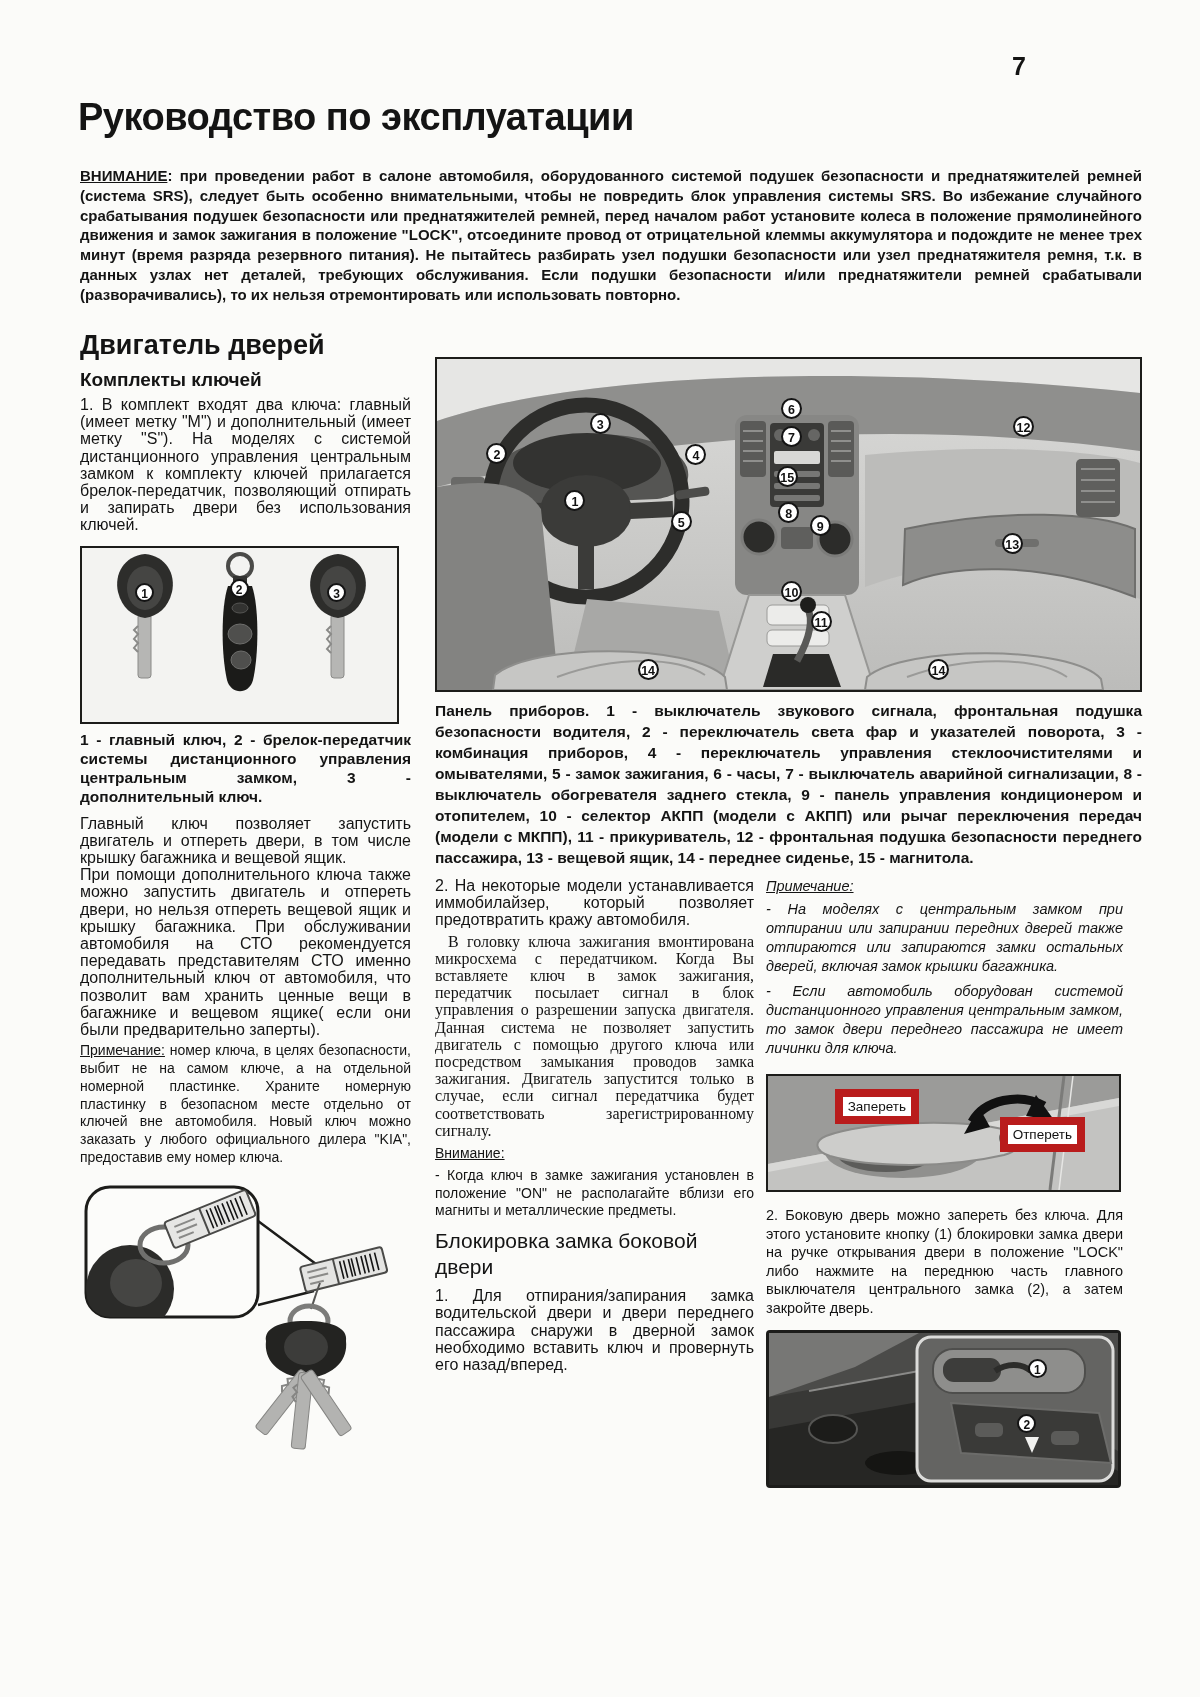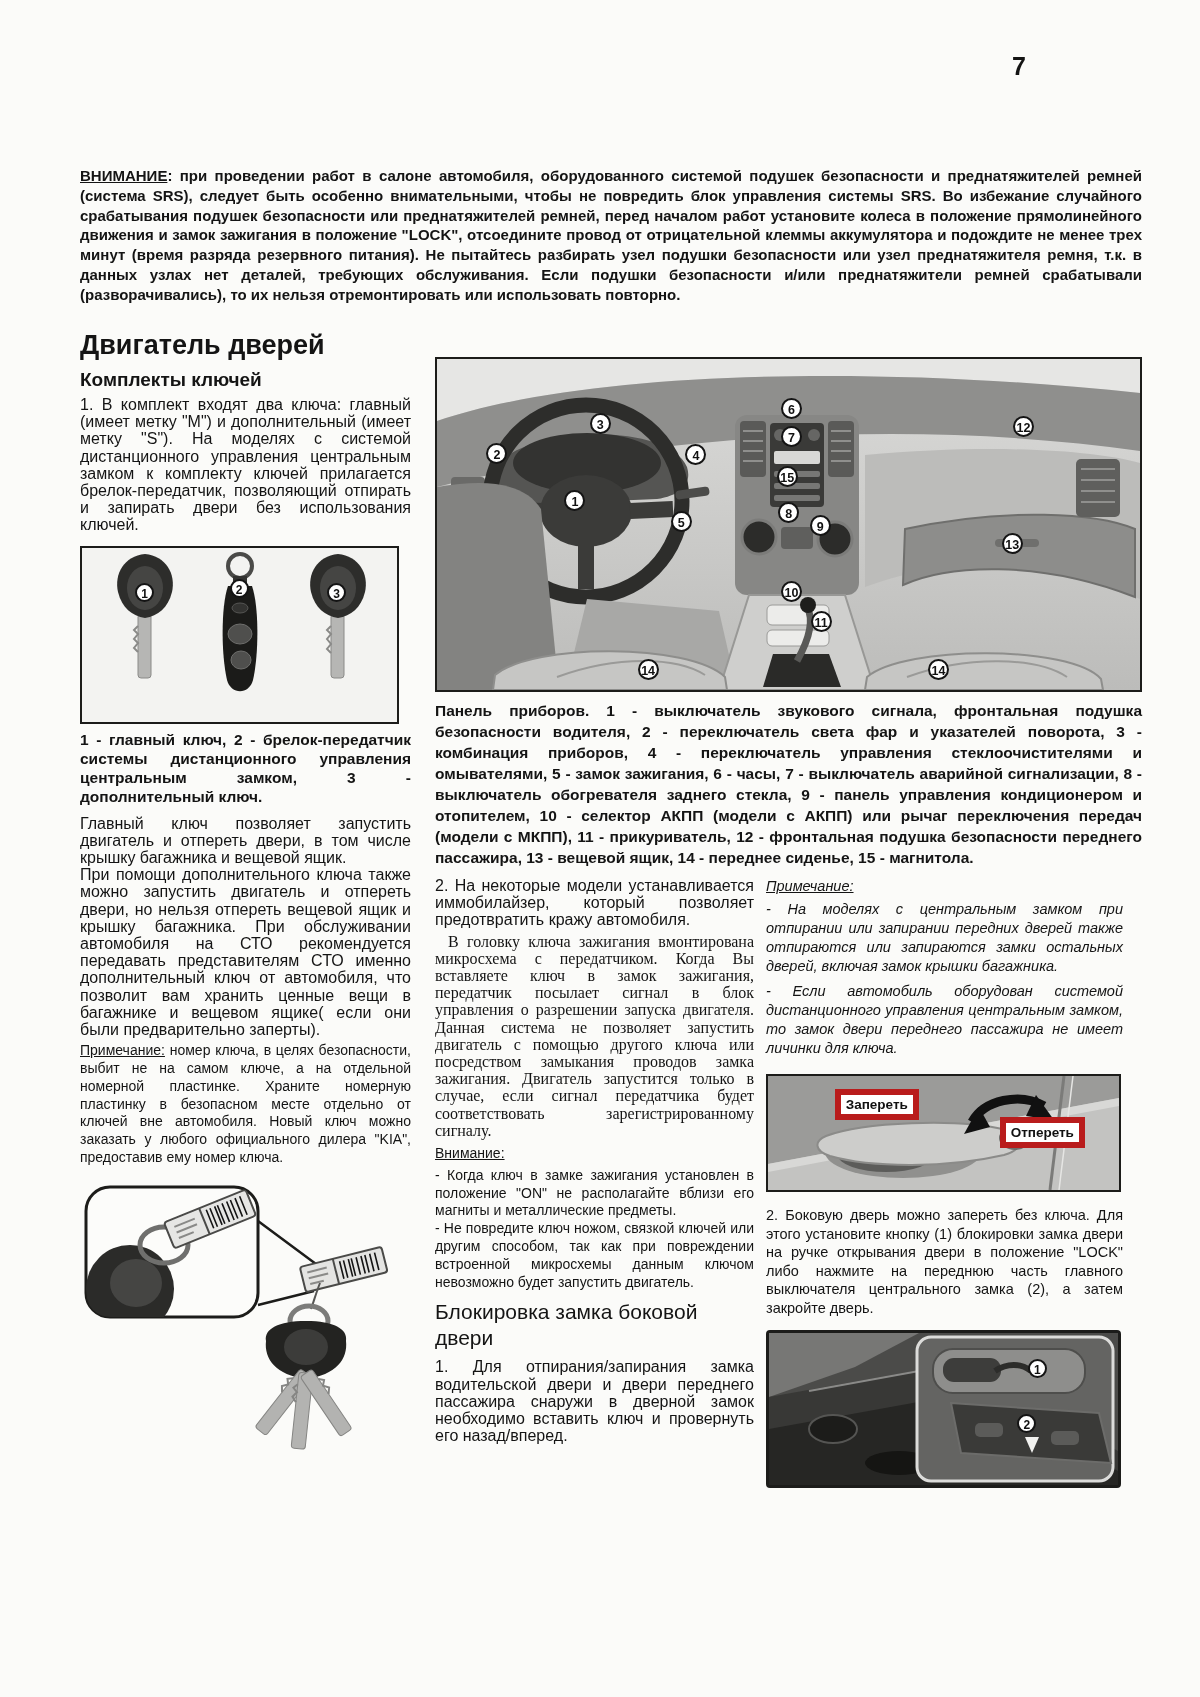--- a/index.html
+++ b/index.html
@@ -34,32 +34,33 @@
   
   .co{
     position:absolute;width:21px;height:21px;margin:-11px 0 0 -11px;
     background:#fff;border:2px solid #141414;border-radius:50%;
     font-size:12.5px;font-weight:bold;line-height:21px;text-align:center;
     box-sizing:border-box;color:#111;
   }
   .co-s{width:19px;height:19px;margin:-10px 0 0 -10px;font-size:12px;line-height:19px;}
   
   .fig-label{
-    position:absolute;background:#fff;border:6px solid #b91c1c;
-    font-size:13.5px;font-weight:bold;line-height:17px;padding:1px 5px;
+    position:absolute;background:#fff;border:8px solid #b91c1c;
+    font-size:13.5px;font-weight:normal;line-height:17px;padding:1px 5px;
     white-space:nowrap;color:#111;
   }
 </style>
 </head>
 <body>
 
 <div class="page">
 
   <div class="abs pgnum" style="left:1012px;top:52px;">7</div>
 
+  <div class="abs title" style="left:78px;top:96px;">Руководство по эксплуатации</div>
 
   <div class="abs warn" style="left:80px;top:166px;">
     <span class="u">ВНИМАНИЕ</span><span>: при проведении работ в салоне автомобиля, оборудованного системой подушек безопасности и преднатяжителей ремней (система SRS), следует быть особенно внимательными, чтобы не повредить блок управления системы SRS. Во избежание случайного срабатывания подушек безопасности или преднатяжителей ремней, перед началом работ установите колеса в положение прямолинейного движения и замок зажигания в положение "LOCK", отсоедините провод от отрицательной клеммы аккумулятора и подождите не менее трех минут (время разряда резервного питания). Не пытайтесь разбирать узел подушки безопасности или узел преднатяжителя ремня, т.к. в данных узлах нет деталей, требующих обслуживания. Если подушки безопасности и/или преднатяжители ремней срабатывали (разворачивались), то их нельзя отремонтировать или использовать повторно.</span>
   </div>
 
   <div class="col" style="left:80px;top:330px;width:331px;">
     <h1 class="h-big">Двигатель дверей</h1>
     <h2 class="h-sub">Комплекты ключей</h2>
     <p class="body-txt">1. В комплект входят два ключа: главный (имеет метку "M") и дополнительный (имеет метку "S"). На моделях с системой дистанционного управления центральным замком к комплекту ключей прилагается брелок-передатчик, позволяющий отпирать и запирать двери без использования ключей.</p>
 
@@ -227,21 +228,20 @@
 
   <div class="abs dashcap" style="left:435px;top:700px;">Панель приборов. 1 - выключатель звукового сигнала, фронтальная подушка безопасности водителя, 2 - переключатель света фар и указателей поворота, 3 - комбинация приборов, 4 - переключатель управления стеклоочистителями и омывателями, 5 - замок зажигания, 6 - часы, 7 - выключатель аварийной сигнализации, 8 - выключатель обогревателя заднего стекла, 9 - панель управления кондиционером и отопителем, 10 - селектор АКПП (модели с АКПП) или рычаг переключения передач (модели с МКПП), 11 - прикуриватель, 12 - фронтальная подушка безопасности переднего пассажира, 13 - вещевой ящик, 14 - переднее  сиденье, 15 - магнитола.</div>
 
   <div class="col" style="left:435px;top:877px;width:319px;">
     <p class="body-txt">2. На некоторые модели устанавливается иммобилайзер, который позволяет предотвратить кражу автомобиля.</p>
     <p class="body-txt indent mt4">В головку ключа зажигания вмонтирована микросхема с передатчиком. Когда Вы вставляете ключ в замок зажигания, передатчик посылает сигнал в блок управления о разрешении запуска двигателя. Данная система не позволяет запустить двигатель с помощью другого ключа или посредством замыкания проводов замка зажигания. Двигатель запустится только в случае, если сигнал передатчика будет соответствовать зарегистрированному сигналу.</p>
     <p class="note mt6">
       <span class="lead-u">Внимание:</span>
     </p>
     <p class="note mt4">- Когда ключ в замке зажигания установлен в положение "ON" не располагайте вблизи его магниты и металлические предметы.</p>
-    <p class="note">- Не повредите ключ ножом, связкой ключей или другим способом, так как при повреждении встроенной микросхемы данным ключом невозможно будет запустить двигатель.</p>
     <h3 class="h-mid">Блокировка замка боковой двери</h3>
     <p class="body-txt">1. Для отпирания/запирания замка водительской двери и двери переднего пассажира снаружи в дверной замок необходимо вставить ключ и провернуть его назад/вперед.</p>
   </div>
 
   <div class="col" style="left:766px;top:877px;width:357px;">
     <p class="note2">
       <span class="lead-u">Примечание:</span>
     </p>
     <p class="note2 mt4">- На моделях с центральным замком при отпирании или запирании передних дверей также отпираются или запираются замки остальных дверей, включая замок крышки багажника.</p>
     <p class="note2 mt6">- Если автомобиль оборудован системой дистанционного управления центральным замком, то замок двери переднего пассажира не имеет личинки для ключа.</p>

